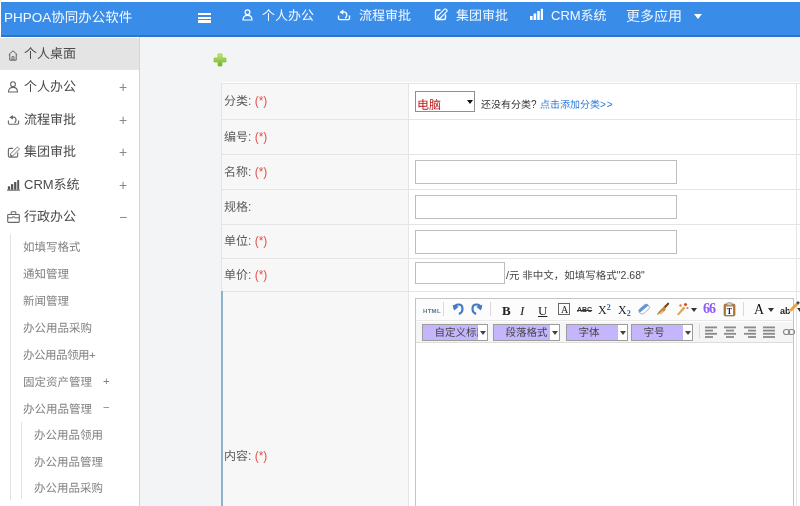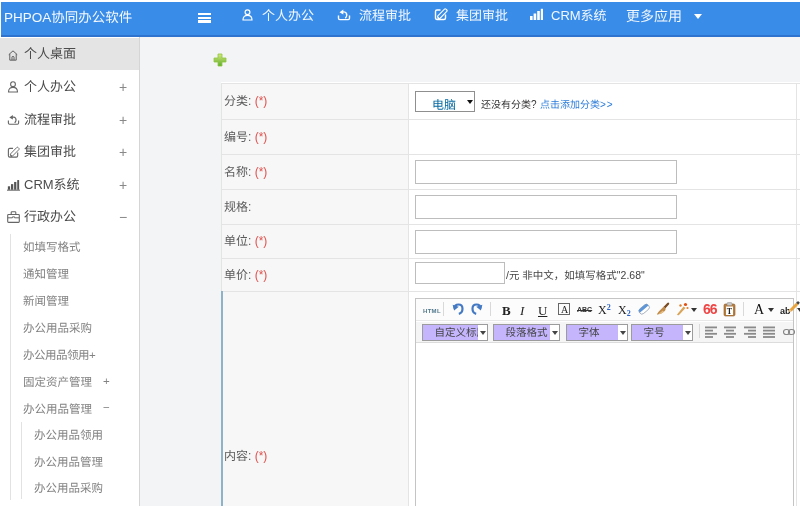--- a/index.html
+++ b/index.html
@@ -199,21 +199,21 @@
 
   <div class="lab" style="top:57px">分类:&nbsp;<b>(*)</b></div>
   <div class="lab" style="top:92.5px">编号:&nbsp;<b>(*)</b></div>
   <div class="lab" style="top:127.5px">名称:&nbsp;<b>(*)</b></div>
   <div class="lab" style="top:162.5px">规格:</div>
   <div class="lab" style="top:197px">单位:&nbsp;<b>(*)</b></div>
   <div class="lab" style="top:230.5px">单价:&nbsp;<b>(*)</b></div>
   <div class="lab" style="top:411.5px">内容:&nbsp;<b>(*)</b></div>
 
   <div class="abs" style="left:275px;top:54px;width:60px;height:21px;border:1px solid #8f8f8f;background:#fff">
-    <div class="abs" style="left:16px;top:3px;font-size:12px;color:#0369a1">电脑</div>
+    <div class="abs" style="left:1px;top:3px;font-size:12px;color:#b91c1c">电脑</div>
     <div class="abs" style="left:51px;top:8px;width:0;height:0;border:3.5px solid transparent;border-top:4.5px solid #111"></div>
   </div>
   <div class="abs" style="left:341px;top:59px;font-size:10px;color:#333;white-space:nowrap">还没有分类?</div>
   <div class="abs" style="left:400px;top:59px;font-size:10px;color:#2b7cd8;white-space:nowrap">点击添加分类<span style="letter-spacing:1px">&gt;&gt;</span></div>
 
 
   <div class="inp" style="left:275px;top:122.5px;width:262px;height:24px"></div>
   <div class="inp" style="left:275px;top:157.5px;width:262px;height:24px"></div>
   <div class="inp" style="left:275px;top:192.5px;width:262px;height:24px"></div>
 
@@ -253,21 +253,21 @@
         <path d="M8.8 5.2 Q10.6 7.4 8.2 9.6 Q5.6 11.9 1.6 12.6 Q0.6 12.8 1.2 11.8 Q2.6 9.6 4 8.2 Q5.6 6.5 7 5.2 Q8 4.4 8.8 5.2 Z" fill="#c08b4a"></path>
         <path d="M2.4 12.4 Q5.8 11.8 8 9.8 L6.8 8.4 Q4 10.4 2.4 12.4 Z" fill="#e4bc86"></path>
       </svg>
       <svg class="ti" style="left:259px" width="14" height="14" viewBox="0 0 14 14">
         <path d="M2 12.5 L8.5 4.5 L10.5 6 L4 13 Q2.5 13.8 2 12.5 Z" fill="#d9a558"></path>
         <circle cx="10.5" cy="2.5" r="1.6" fill="#e04e10"></circle>
         <circle cx="5.5" cy="3.5" r="1.2" fill="#e08030"></circle>
         <circle cx="12.5" cy="6" r="1.1" fill="#e08030"></circle>
       </svg>
       <div class="abs" style="left:275px;top:9px;width:0;height:0;border:3px solid transparent;border-top:4px solid #333"></div>
-      <div class="abs" style="left:287px;top:2px;font-family:Liberation Sans, sans-serif;font-size:14px;font-weight:bold;color:#ef4444;letter-spacing:-1px">66</div>
+      <div class="abs" style="left:287px;top:2px;font-family:Liberation Serif, serif;font-size:14px;font-weight:bold;color:#8b5cf6;letter-spacing:-1px">66</div>
       <svg class="ti" style="left:307px" width="13" height="15" viewBox="0 0 13 15">
         <rect x="1" y="2" width="11" height="12" rx="1.4" fill="#b97e3e" stroke="#8a5a28" stroke-width="0.6"></rect>
         <rect x="4" y="0.6" width="5" height="3" rx="1" fill="#c9c9c9" stroke="#8a8a8a" stroke-width="0.5"></rect>
         <rect x="3" y="4.5" width="7" height="8.5" fill="#fff"></rect>
         <text x="6.5" y="11.5" font-family="Liberation Serif,serif" font-size="8" font-weight="bold" fill="#222" text-anchor="middle">T</text>
       </svg>
       <div class="tsep" style="left:326.5px"></div>
       <div class="abs" style="left:338px;top:3px;font-family:'Liberation Serif',serif;font-size:14px;color:#111">A</div>
       <div class="abs" style="left:352px;top:9px;width:0;height:0;border:3px solid transparent;border-top:4px solid #333"></div>
       <div class="abs" style="left:364px;top:7px;font-size:9px;font-weight:bold;color:#222">ab</div>

